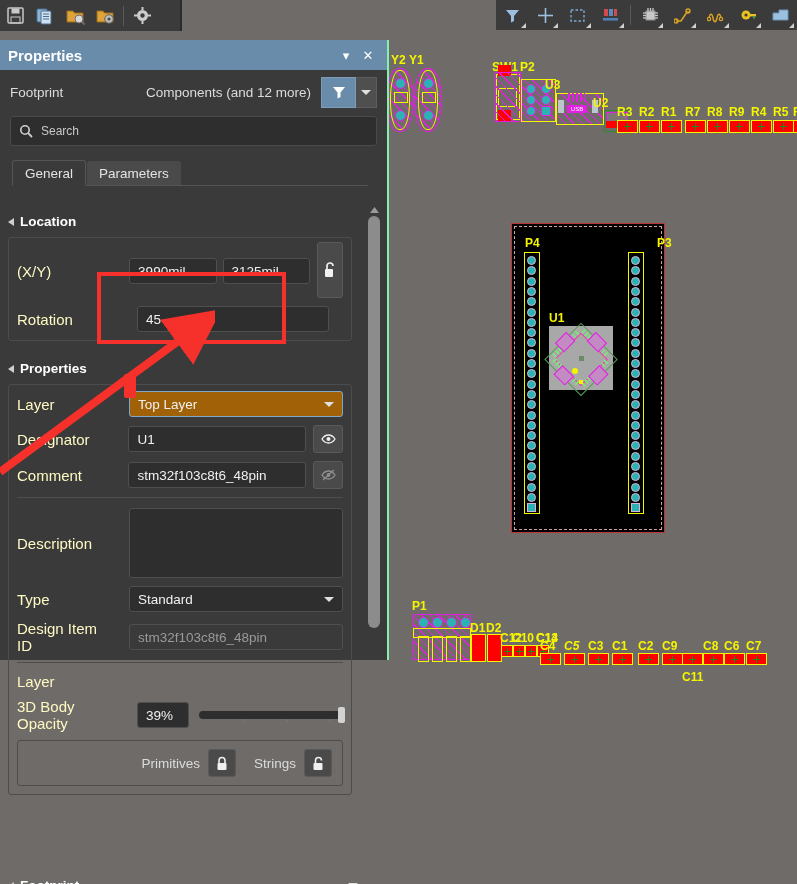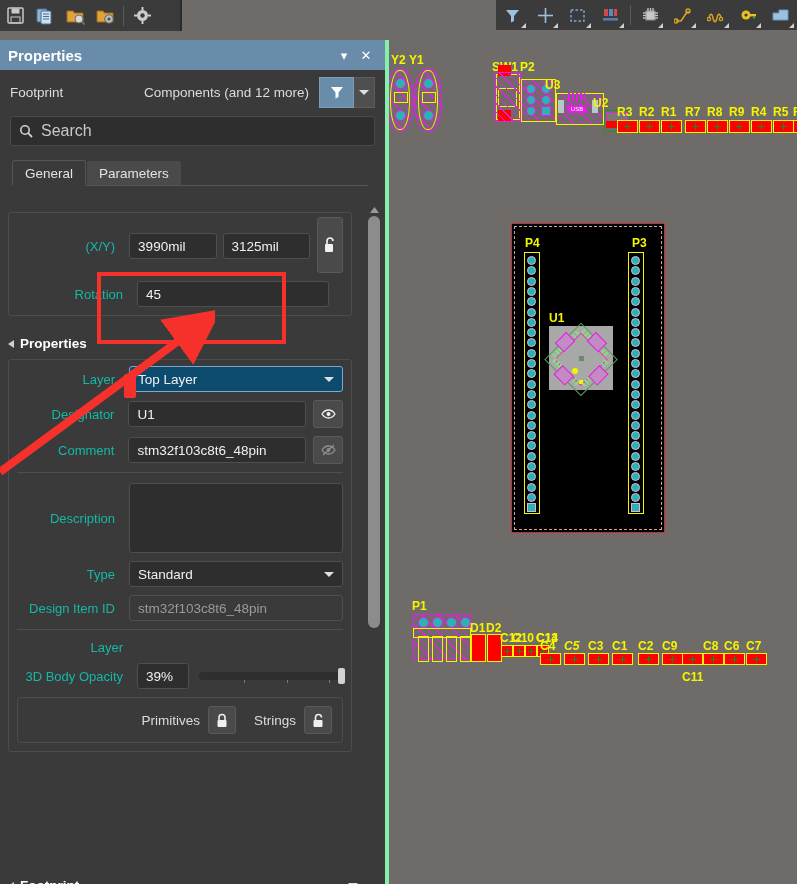--- a/index.html
+++ b/index.html
@@ -27,54 +27,54 @@
   #tb-left{position:absolute;left:0;top:0;width:180px;height:31px;background:#3b3b3b;
            border-right:2px solid #2b2b2b;display:flex;align-items:center;}
   #tb-left .tool{width:30px;height:26px;display:flex;align-items:center;justify-content:center;}
   #tb-right{position:absolute;left:496px;top:0;width:301px;height:30px;background:#3b3b3b;
            display:flex;align-items:center;}
   #tb-right .tool{width:33px;height:28px;display:flex;align-items:center;justify-content:center;position:relative;}
   #tb-right .tool.hasdrop:after{content:"";position:absolute;right:3px;bottom:1px;
       border-left:5px solid transparent;border-top:5px solid transparent;border-right:5px solid #cfcfcf;}
   .tsep{width:1px;height:20px;background:#5a5a5a;margin:0 3px;}
   
-  #panel{position:absolute;left:0;top:40px;width:389px;height:844px;background:#3a3a3a;
-         border-right:4px solid #86efac;box-sizing:border-box;}
+  #panel{position:absolute;left:0;top:40px;width:389px;height:620px;background:#3a3a3a;
+         border-right:2px solid #86efac;box-sizing:border-box;}
   #panel-title{height:30px;background:#6a8cab;display:flex;align-items:center;padding:0 8px;}
   #panel-title .ttl{font-size:15px;font-weight:bold;color:#ffffff;flex:1;}
   #panel-title .tbtn{width:22px;height:22px;display:flex;align-items:center;justify-content:center;
         color:#ffffff;font-size:13px;cursor:default;}
   .obj-row{display:flex;align-items:center;height:44px;padding:0 10px;}
   .obj-row .lbl{font-size:13.5px;color:#dcdcdc;}
   .obj-row .val{flex:1;text-align:right;padding-right:10px;font-size:13.5px;color:#dcdcdc;}
   .filter-btn{width:33px;height:29px;background:#6a8cab;border:1px solid #7e9cb8;
      display:flex;align-items:center;justify-content:center;}
   .filter-drop{width:20px;height:29px;background:#4f4f4f;border:1px solid #5d5d5d;border-left:none;
      display:flex;align-items:center;justify-content:center;}
   .caret-dn{border-left:5px solid transparent;border-right:5px solid transparent;border-top:5px solid #e0e0e0;}
   #search{margin:2px 10px 0 10px;height:28px;background:#2e2e2e;border:1px solid #4a4a4a;border-radius:3px;
      display:flex;align-items:center;padding:0 8px;}
-  #search .sph{color:#c8c8c8;font-size:16px;margin-left:8px;}
+  #search .sph{color:#c8c8c8;font-size:12px;margin-left:8px;}
   #tabs{margin:14px 0 0 12px;display:flex;align-items:flex-end;height:26px;
         border-bottom:1px solid #555;width:356px;box-sizing:border-box;}
   .tab{height:24px;padding:0 12px;display:flex;align-items:center;font-size:13.5px;
        background:#4a4a4a;color:#e3e3e3;margin-right:1px;border-top-left-radius:3px;border-top-right-radius:3px;}
   .tab.active{background:#3a3a3a;border:1px solid #555;border-bottom:1px solid #3a3a3a;position:relative;top:1px;}
   
   #scroll{position:absolute;left:0;top:168px;width:360px;height:690px;overflow:hidden;}
   .sect-hd{display:flex;align-items:center;padding:6px 0 4px 8px;font-weight:bold;font-size:13.5px;color:#ffffff;}
   .tri{width:0;height:0;border-top:4px solid transparent;border-bottom:4px solid transparent;
        border-right:6px solid #cfcfcf;margin-right:6px;}
   .group{margin:4px 8px 0 8px;border:1px solid #4c4c4c;border-radius:3px;padding:6px 8px 8px 8px;}
   .frow{display:flex;align-items:center;margin-bottom:8px;}
-  .frow .flbl{width:120px;text-align:right;padding-right:14px;font-size:13px;color:#14b8a6;box-sizing:border-box;}
+  .frow .flbl{width:120px;text-align:left;padding-right:14px;font-size:15px;color:#fef9c3;box-sizing:border-box;}
   .fld{background:#2e2e2e;border:1px solid #4f4f4f;border-radius:3px;height:26px;
        display:flex;align-items:center;padding:0 8px;font-size:13.5px;color:#f0f0f0;box-sizing:border-box;}
   .fld.ro{background:#3a3a3a;color:#9a9a9a;}
-  .fld.sel{border:1px solid #7fa8cc;background:#0c4a6e;}
+  .fld.sel{border:1px solid #7fa8cc;background:#a16207;}
   .fld .dd{margin-left:auto;}
   .iconbtn{width:30px;height:26px;background:#4a4a4a;border:1px solid #5a5a5a;border-radius:3px;
       display:flex;align-items:center;justify-content:center;margin-left:7px;}
   .lockbtn{width:26px;height:54px;background:#4a4a4a;border:1px solid #5a5a5a;border-radius:3px;
       display:flex;align-items:center;justify-content:center;margin-left:7px;}
   .hr{height:1px;background:#4e4e4e;margin:2px 0 10px 0;}
   .slider{flex:1;height:8px;background:#2e2e2e;border-radius:4px;margin-left:10px;position:relative;}
   .slider .tick{position:absolute;top:8px;width:1px;height:3px;background:#777;}
   .slider .knob{position:absolute;right:-2px;top:-4px;width:7px;height:16px;background:#d2d2d2;border-radius:2px;}
   .lockgrp{display:flex;align-items:center;justify-content:flex-end;border:1px solid #4c4c4c;
@@ -175,21 +175,21 @@
       <div class="res" style="left: 773px; top: 120px; width: 19px; height: 11px;">
         <span class="cross"></span>
       </div>
       <div class="pcb-label" style="left: 793px; top: 106px;">R6</div>
       <div class="res" style="left: 793px; top: 120px; width: 19px; height: 11px;"></div>
     </div>
 
   <div style="position:absolute;left:511px;top:223px;width:152px;height:308px;background:#000;border:1px solid #b33;">
     <div style="position:absolute;left:2px;top:2px;right:2px;bottom:2px;border:1px dashed #d8a0a0;"></div>
     <div class="pcb-label" style="left:13px;top:13px;">P4</div>
-    <div class="pcb-label" style="left:108px;top:13px;padding-left:12px;">P3</div>
+    <div class="pcb-label" style="left:133px;top:13px;padding-left:12px;">P3</div>
     <div id="hdr-left" style="position:absolute;left:12px;top:28px;width:14px;height:260px;border:1px solid #f5f500;">
         <div style="position: absolute; left: 2px; top: 3px; width: 9px; height: 9px; border-radius: 50%; background: rgb(43, 179, 179); border: 1px solid rgb(217, 179, 217); box-sizing: border-box;"></div>
         <div style="position: absolute; left: 2px; top: 13.3px; width: 9px; height: 9px; border-radius: 50%; background: rgb(43, 179, 179); border: 1px solid rgb(217, 179, 217); box-sizing: border-box;"></div>
         <div style="position: absolute; left: 2px; top: 23.6px; width: 9px; height: 9px; border-radius: 50%; background: rgb(43, 179, 179); border: 1px solid rgb(217, 179, 217); box-sizing: border-box;"></div>
         <div style="position: absolute; left: 2px; top: 33.9px; width: 9px; height: 9px; border-radius: 50%; background: rgb(43, 179, 179); border: 1px solid rgb(217, 179, 217); box-sizing: border-box;"></div>
         <div style="position: absolute; left: 2px; top: 44.2px; width: 9px; height: 9px; border-radius: 50%; background: rgb(43, 179, 179); border: 1px solid rgb(217, 179, 217); box-sizing: border-box;"></div>
         <div style="position: absolute; left: 2px; top: 54.5px; width: 9px; height: 9px; border-radius: 50%; background: rgb(43, 179, 179); border: 1px solid rgb(217, 179, 217); box-sizing: border-box;"></div>
         <div style="position: absolute; left: 2px; top: 64.8px; width: 9px; height: 9px; border-radius: 50%; background: rgb(43, 179, 179); border: 1px solid rgb(217, 179, 217); box-sizing: border-box;"></div>
         <div style="position: absolute; left: 2px; top: 75.1px; width: 9px; height: 9px; border-radius: 50%; background: rgb(43, 179, 179); border: 1px solid rgb(217, 179, 217); box-sizing: border-box;"></div>
         <div style="position: absolute; left: 2px; top: 85.4px; width: 9px; height: 9px; border-radius: 50%; background: rgb(43, 179, 179); border: 1px solid rgb(217, 179, 217); box-sizing: border-box;"></div>
@@ -492,20 +492,24 @@
     <span class="sph">Search</span>
   </div>
 
   <div id="tabs">
     <div class="tab active">General</div>
     <div class="tab">Parameters</div>
   </div>
 
   <div id="scroll">
 
+    <div class="sect-hd">
+      <span class="tri"></span>
+      <span>Location</span>
+    </div>
     <div class="group">
       <div class="frow">
         <div class="flbl">(X/Y)</div>
         <div class="fld" style="width:93px">3990mil</div>
         <div class="fld" style="width:93px;margin-left:6px">3125mil</div>
         <div class="lockbtn" style="margin-top:-2px;">
           <svg width="14" height="18" viewBox="0 0 14 18">
               <path d="M4 8V5a3 3 0 0 1 6 0" fill="none" stroke="#f0f0f0" stroke-width="1.7"></path>
               <rect x="2" y="8" width="8" height="8" rx="1" fill="#f0f0f0"></rect>
             </svg>

